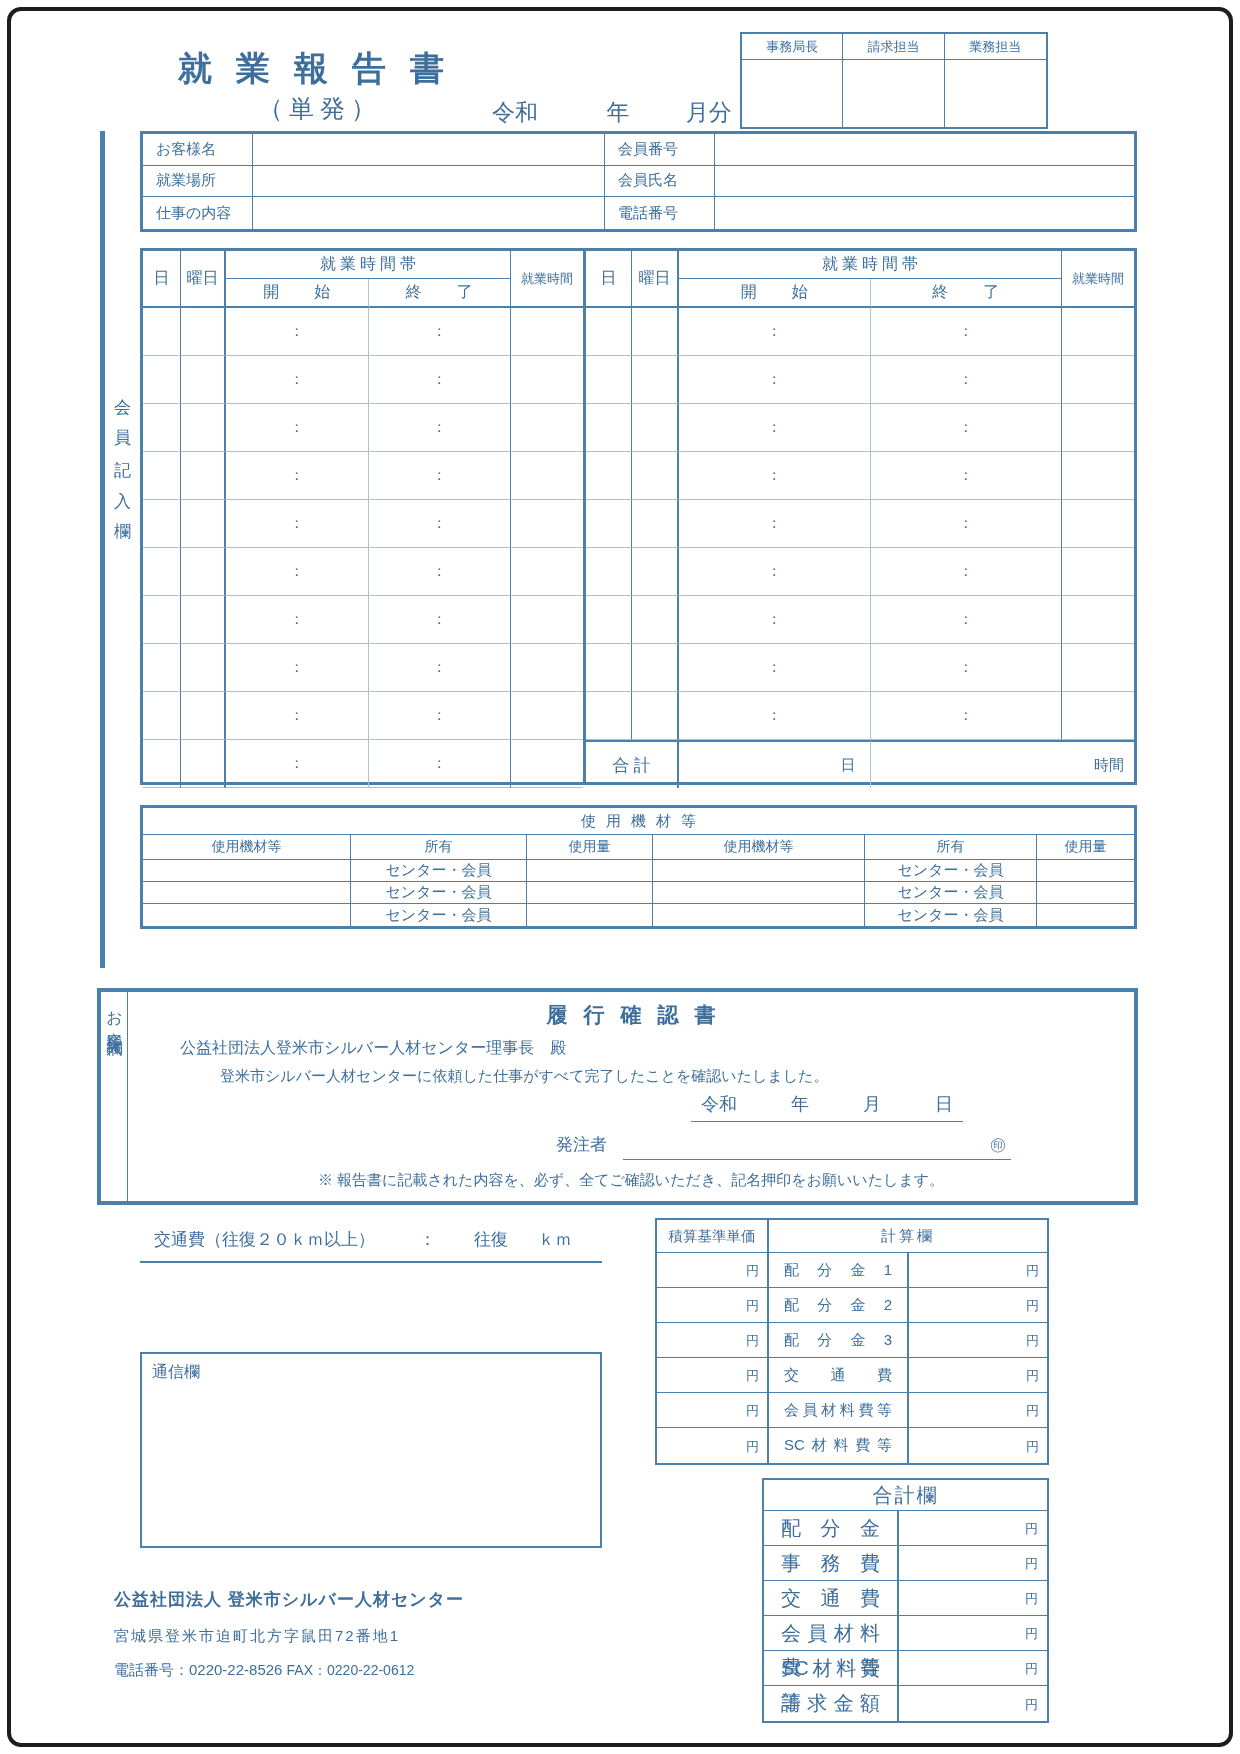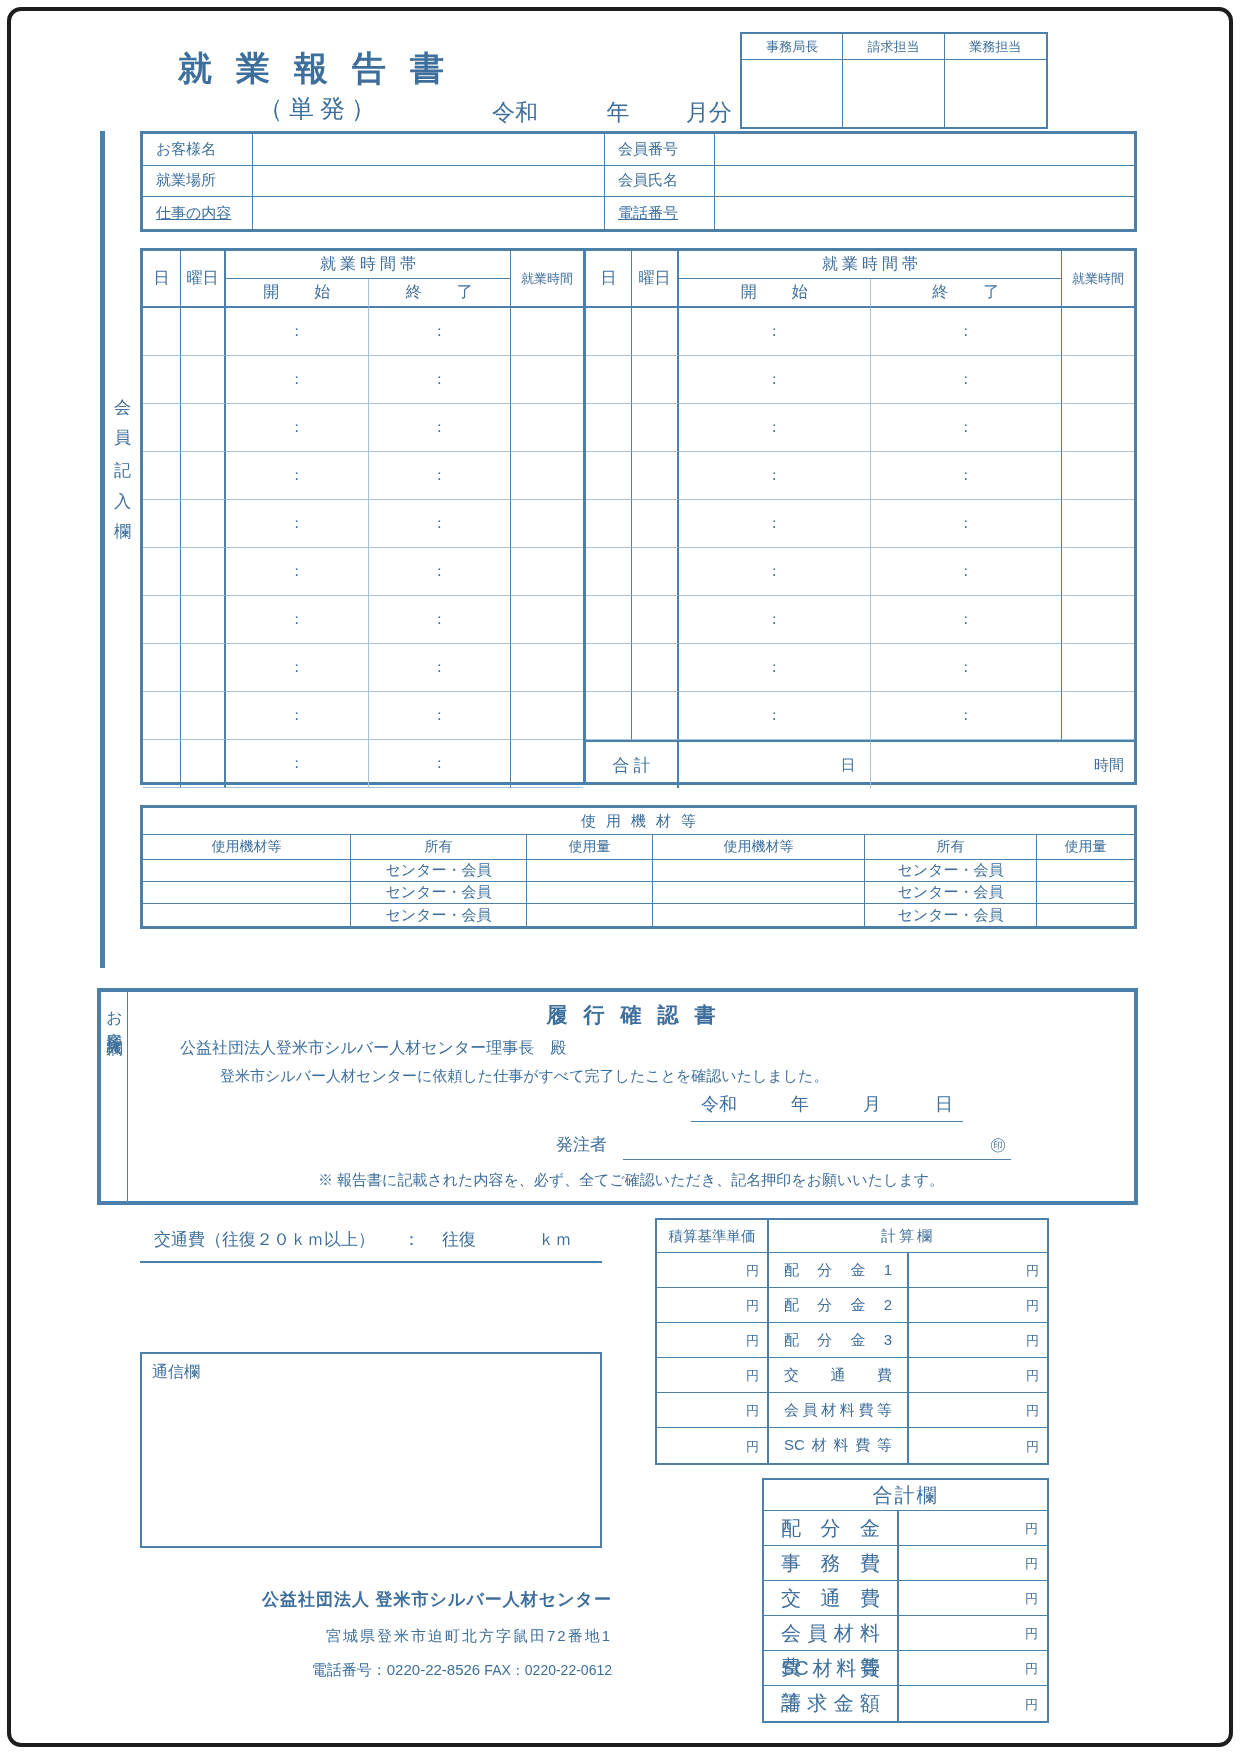--- a/index.html
+++ b/index.html
@@ -30,21 +30,21 @@
   .v-label{writing-mode:vertical-rl;text-orientation:upright;font-size:17px;color:var(--ink);}
   .member-strip .v-label{letter-spacing:31px;padding-top:254px;}
   .member-boxes{flex:1;display:flex;flex-direction:column;}
   .box{border:3px solid var(--line);background:#fff;}
 
   
   .info-box{height:101px;display:grid;grid-template-columns:110px 352px 110px 1fr;grid-auto-rows:1fr;}
   .info-box .cell{border-right:1px solid var(--line);border-bottom:1px solid var(--line);display:flex;align-items:center;font-size:15px;}
   .info-box .lab{padding-left:13px;}
   .info-box .cell.c4{border-right:none;}
-  .info-box .cell.r3{border-bottom:none;text-decoration:underline;}
+  .info-box .cell.r3{border-bottom:none;}
 
   
   .time-box{height:537px;margin-top:16px;display:flex;}
   .tt-half{display:grid;grid-template-rows:28px 29px;grid-auto-rows:48px;}
   .tt-half.left{width:440px;grid-template-columns:38px 45px 1fr 1fr 72px;}
   .tt-half.right{flex:1;border-left:3px solid var(--line);grid-template-columns:46px 47px 1fr 1fr 72px;}
   .tc{border-right:1px solid var(--line);border-bottom:1px solid var(--lite);display:flex;align-items:center;justify-content:center;font-size:15px;color:var(--ink);}
   .tc.wd{border-right-width:2px;}
   .tc.start{border-right-color:var(--lite);}
   .tc.hours{border-right:none;}
@@ -76,25 +76,25 @@
   .hc-addressee{position:absolute;top:46px;left:52px;font-size:16px;}
   .hc-statement{position:absolute;top:75px;left:92px;font-size:15px;}
   .hc-dateline{position:absolute;top:100px;left:563px;width:272px;display:flex;justify-content:space-between;padding:0 10px 5px 10px;border-bottom:1.5px solid var(--line);font-size:18px;}
   .hc-orderer{position:absolute;top:138px;left:428px;width:455px;display:flex;align-items:flex-end;font-size:17px;}
   .hc-orderer .olabel{margin-right:16px;padding-bottom:4px;}
   .hc-oline{flex:1;border-bottom:1.5px solid var(--line);position:relative;height:30px;}
   .hc-seal{position:absolute;right:5px;bottom:3px;font-size:16px;}
   .hc-note{position:absolute;top:179px;width:100%;text-align:center;font-size:15px;}
 
   
-  .transport{position:absolute;left:140px;top:1228px;width:462px;display:flex;align-items:flex-end;border-bottom:2px solid var(--line);padding:0 0 10px 14px;font-size:17px;}
+  .transport{position:absolute;left:140px;top:1228px;width:462px;display:flex;align-items:flex-end;border-bottom:2px solid var(--line);padding:0 0 10px 14px;font-size:17px;gap:16px;}
   .transport .t-colon{margin-left:28px;margin-right:22px;}
   .transport .t-km{margin-left:auto;margin-right:30px;}
   .memo-box{position:absolute;left:140px;top:1352px;width:462px;height:196px;border:2px solid var(--line);padding:8px 10px;font-size:16px;}
-  .footer{position:absolute;left:132px;top:1588px;width:480px;text-align:right;}
+  .footer{position:absolute;left:114px;top:1588px;width:480px;text-align:left;}
   .footer .org{font-size:17px;font-weight:bold;letter-spacing:1px;}
   .footer .addr{font-size:15px;margin-top:16px;letter-spacing:2px;}
   .footer .contact{font-size:15px;margin-top:15px;}
   .footer .fax{font-size:14px;}
 
   
   .calc-table{position:absolute;left:655px;top:1218px;width:394px;border:2.5px solid var(--line);display:grid;grid-template-columns:112px 140px 1fr;grid-template-rows:33px repeat(6,35px);}
   .cc{border-bottom:1.5px solid var(--line);display:flex;align-items:center;font-size:15px;}
   .cc.colA,.cc.colB{border-right:2px solid var(--line);}
   .cc.hA{justify-content:center;font-size:14.5px;}

